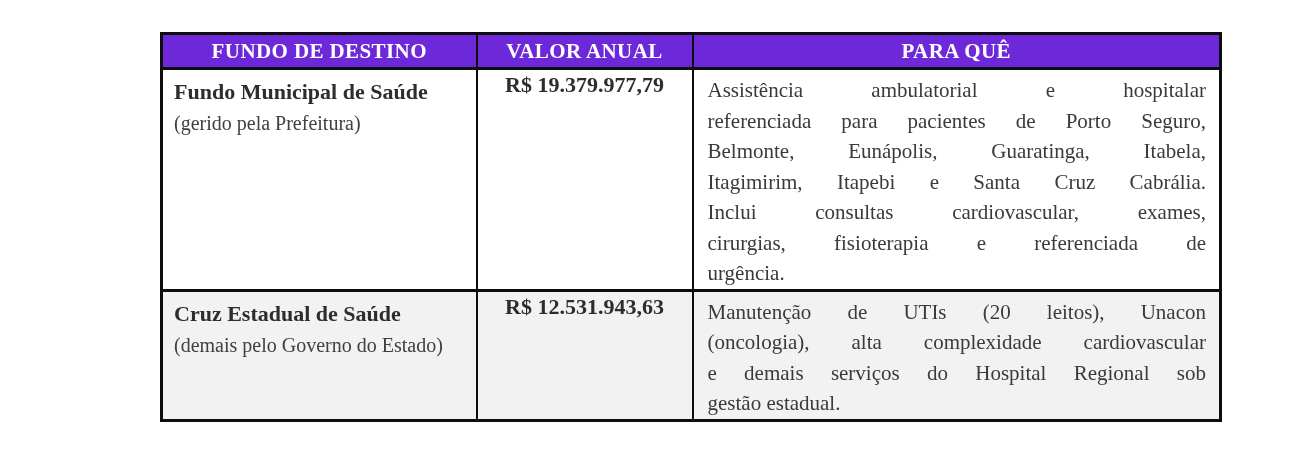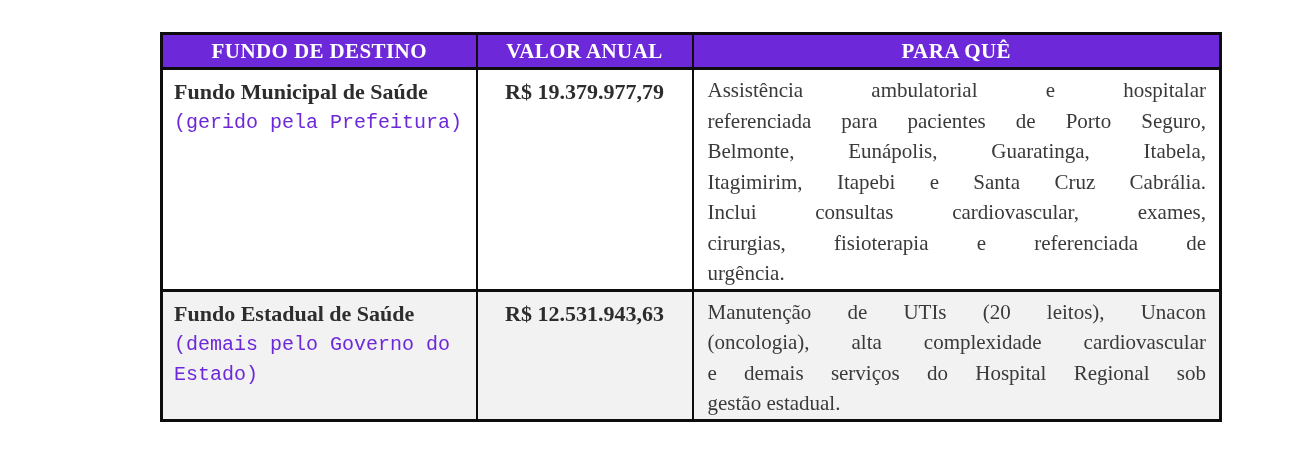--- a/index.html
+++ b/index.html
@@ -55,27 +55,25 @@
   }
   .fund-cell { padding: 6px 2px 0 11px; }
   .fund-name {
     font-weight: bold;
     font-size: 22px;
     color: #2d2d2d;
     line-height: 32px;
   }
   .fund-manager {
     font-size: 20px;
-    color: #6d28d9;
+    color: #404040;
     line-height: 30px;
-    font-family: Liberation Mono, monospace;
   }
   .value-cell {
     text-align: center;
-    padding-top: 7px;
     font-weight: bold;
     font-size: 22px;
     color: #2d2d2d;
     line-height: 30px;
   }
   .purpose-cell { padding: 5px 13px 0 14px; }
   .purpose-line {
     font-size: 21px;
     color: #3a3a3a;
     line-height: 30.5px;
@@ -121,21 +119,21 @@
               <div class="purpose-line">Itagimirim, Itapebi e Santa Cruz Cabrália.</div>
               <div class="purpose-line">Inclui consultas cardiovascular, exames,</div>
               <div class="purpose-line">cirurgias, fisioterapia e referenciada de</div>
               <div class="purpose-line">urgência.</div>
             </div>
         </td>
       </tr>
       <tr class="row-2">
         <td>
           <div class="fund-cell">
-            <div class="fund-name">Fundo Estadual de Saúde</div>
+            <div class="fund-name">Cruz Estadual de Saúde</div>
             <div class="fund-manager">(demais pelo Governo do Estado)</div>
           </div>
         </td>
         <td>
           <div class="value-cell">R$ 12.531.943,63</div>
         </td>
         <td>
           <div class="purpose-cell">
               <div class="purpose-line">Manutenção de UTIs (20 leitos), Unacon</div>
               <div class="purpose-line">(oncologia), alta complexidade cardiovascular</div>

